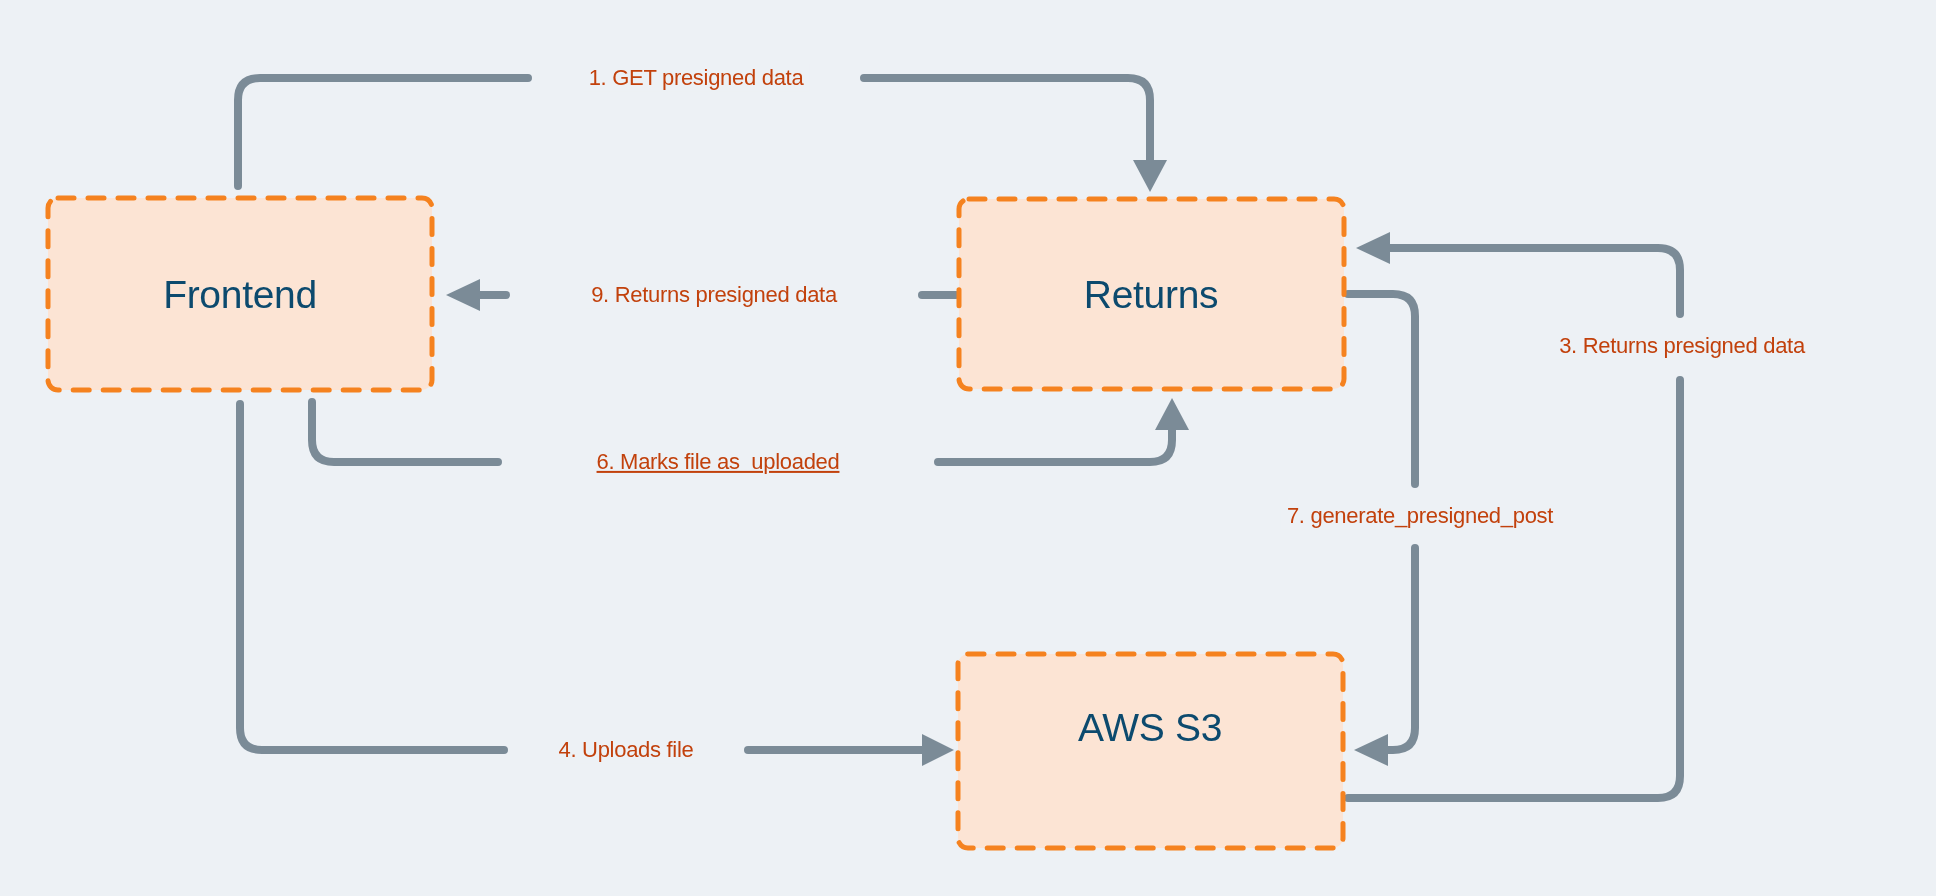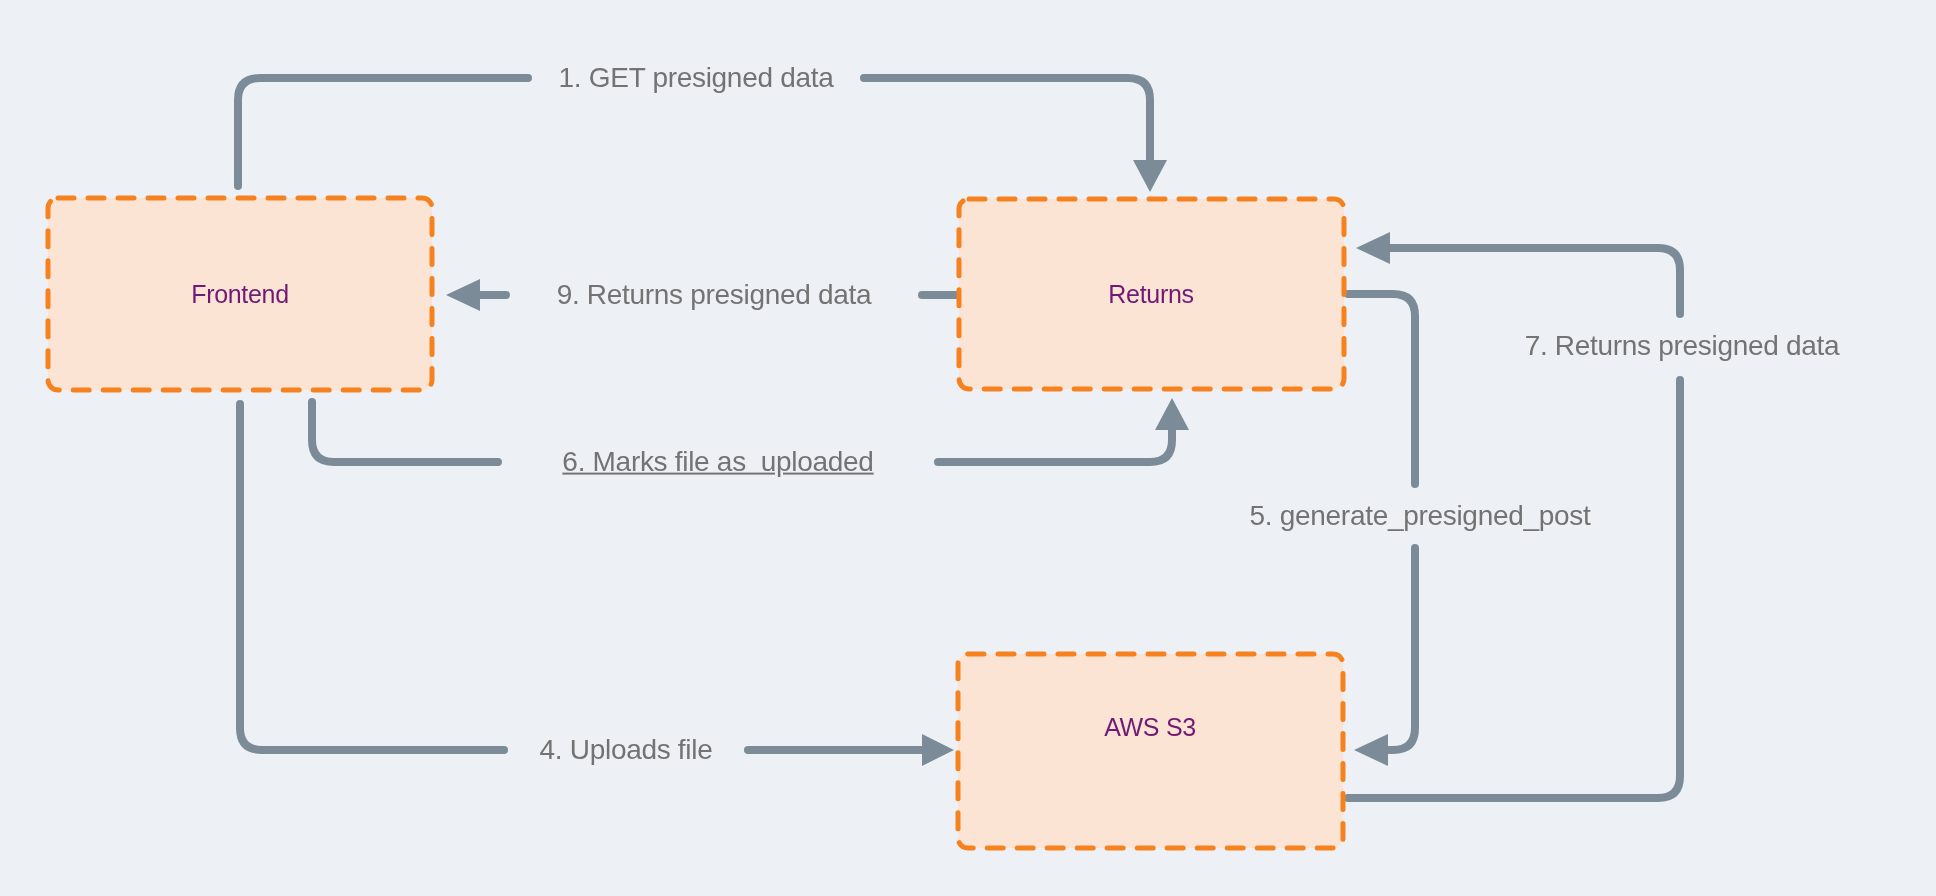--- a/index.html
+++ b/index.html
@@ -34,33 +34,33 @@
     fill: #fce4d4;
     stroke: #f5821f;
     stroke-width: 5;
     stroke-dasharray: 16 14;
     stroke-linecap: round;
   }
   .label {
     position: absolute;
     transform: translate(-50%, -50%);
     white-space: pre;
-    color: #737373;
-    font-size: 28px;
+    color: #c2410c;
+    font-size: 22px;
     letter-spacing: -0.3px;
     background: #edf1f5;
     padding: 2px 6px;
     line-height: 1.1;
   }
   .node-title {
     position: absolute;
     transform: translate(-50%, -50%);
     white-space: pre;
-    color: #701a75;
-    font-size: 25px;
+    color: #0c4a6e;
+    font-size: 39px;
     letter-spacing: -0.3px;
     line-height: 1.1;
   }
 </style>
 </head>
 <body>
 
 <div id="stage">
 
   <svg id="diagram-svg" width="1936" height="896" viewBox="0 0 1936 896">
@@ -92,19 +92,19 @@
     <rect class="node-rect" x="48" y="198" width="384" height="192" rx="10"></rect>
     <rect class="node-rect" x="959" y="199" width="385" height="190" rx="10"></rect>
     <rect class="node-rect" x="958" y="654" width="385" height="194" rx="10"></rect>
   </svg>
 
   <div class="node-title" style="left:240px; top:295px;">Frontend</div>
   <div class="node-title" style="left:1151px; top:295px;">Returns</div>
   <div class="node-title" style="left:1150px; top:728px;">AWS S3</div>
 
   <div class="label" style="left:696px; top:78px;">1. GET presigned data</div>
-  <div class="label" style="left:1420px; top:516px;">5. generate_presigned_post</div>
-  <div class="label" style="left:1682px; top:346px;">7. Returns presigned data</div>
+  <div class="label" style="left:1420px; top:516px;">7. generate_presigned_post</div>
+  <div class="label" style="left:1682px; top:346px;">3. Returns presigned data</div>
   <div class="label" style="left:714px; top:295px;">9. Returns presigned data</div>
   <div class="label" style="left:626px; top:750px;">4. Uploads file</div>
   <div class="label" style="left:718px; top:462px;text-decoration:underline;">6. Marks file as  uploaded</div>
 
 </div>
 
 </body></html>

